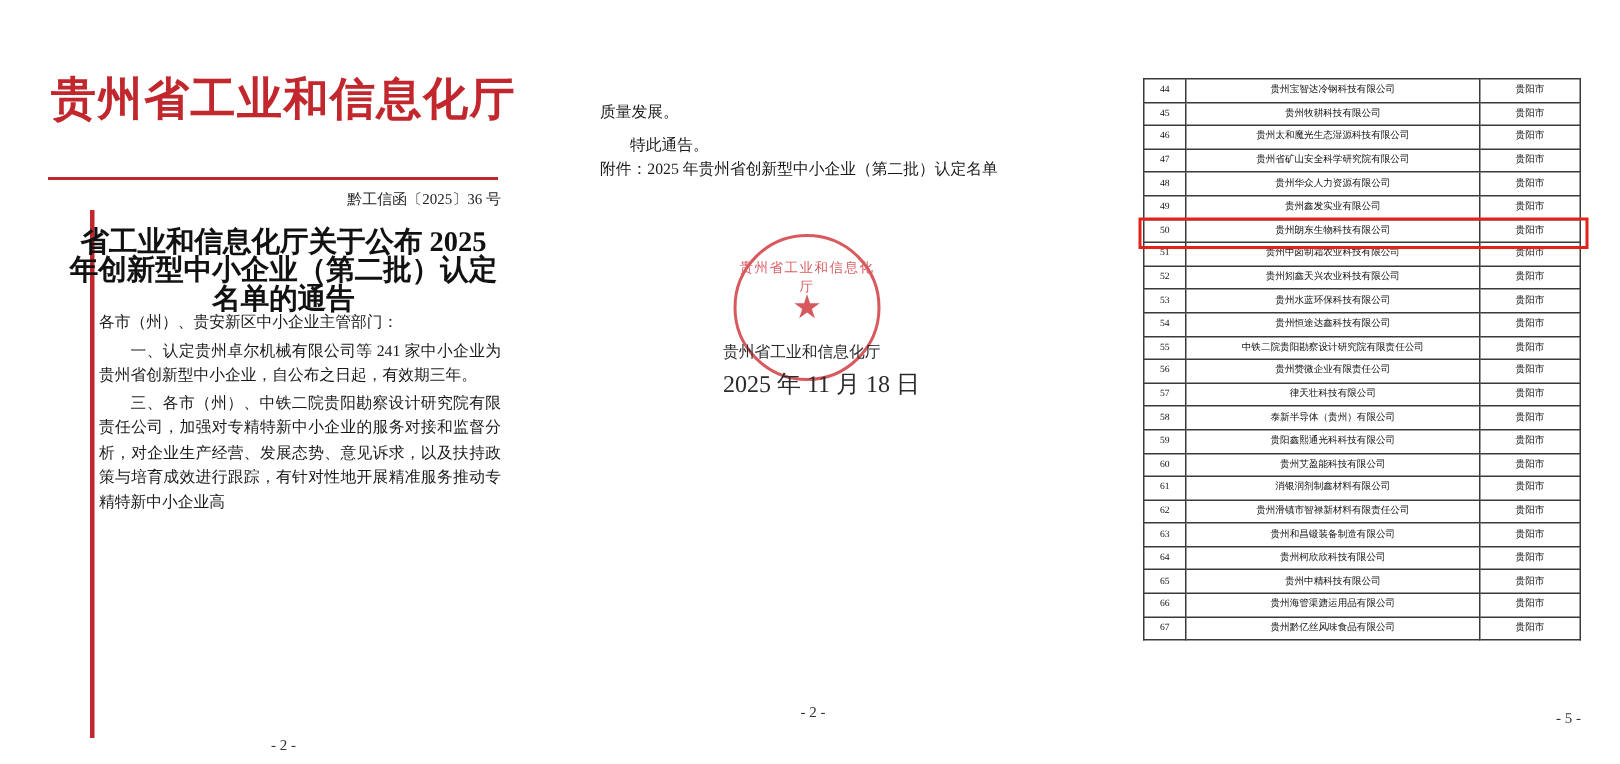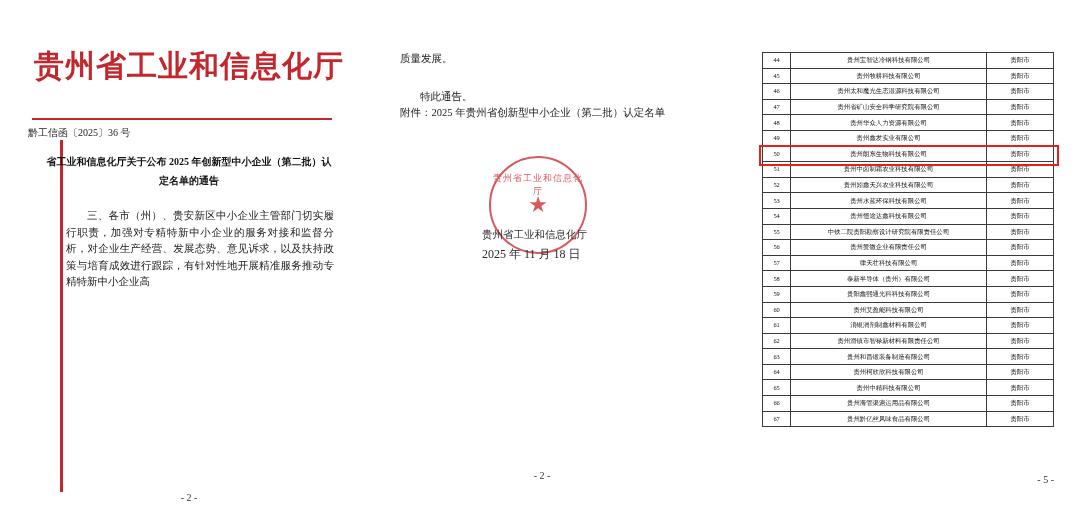--- a/index.html
+++ b/index.html
@@ -25,41 +25,42 @@
     text-align:center;
     color:#c1272d;
     font-family:"DejaVu Serif",serif;
     font-weight:bold;
     font-size:30px;
     letter-spacing:1px;
     white-space:nowrap;
   }
   .docnum{
     position:absolute;left:0;top:104px;width:306px;
+    text-align:right;
     font-size:10px;color:#222;
   }
   .doc-title{
     position:absolute;left:18px;top:130px;width:286px;
-    text-align:center;font-weight:bold;font-size:10px;line-height:19px;
+    text-align:center;font-weight:bold;font-size:19px;line-height:19px;
     color:#111;
   }
   .doc-body{
     position:absolute;left:38px;top:186px;width:268px;
     font-size:10.5px;line-height:16.5px;color:#1a1a1a;text-align:justify;
   }
   .doc-body p{margin:0 0 2px 0;text-indent:21px;}
   .doc-body p.noindent{text-indent:0;}
   .pagenum1{
     position:absolute;left:0;top:470px;width:322px;text-align:center;
     font-size:10px;color:#333;
   }
 
   
   .doc2{position:absolute;left:382px;top:46px;width:320px;height:450px;}
-  .doc2 .l1{position:absolute;left:18px;top:6px;font-size:10.5px;color:#1a1a1a;}
+  .doc2 .l1{position:absolute;left:18px;top:22px;font-size:10.5px;color:#1a1a1a;}
   .doc2 .l2{position:absolute;left:38px;top:44px;font-size:10.5px;color:#1a1a1a;text-align:right;}
   .doc2 .l3{position:absolute;left:18px;top:60px;font-size:10.5px;color:#1a1a1a;}
   .seal{
     position:absolute;left:107px;top:110px;width:94px;height:94px;
     border:2.5px solid #d0353a;border-radius:50%;
     opacity:.82;
   }
   .seal .star{
     position:absolute;left:50%;top:50%;transform:translate(-50%,-50%);
     color:#d0353a;font-size:22px;line-height:22px;
@@ -67,21 +68,21 @@
   .seal .sealtext{
     position:absolute;left:0;top:14px;width:94px;text-align:center;
     color:#d0353a;font-size:9px;letter-spacing:1px;
   }
   .signer{
     position:absolute;left:100px;top:182px;width:190px;
     font-size:10.5px;color:#2b2b2b;
   }
   .signdate{
     position:absolute;left:100px;top:200px;width:190px;
-    font-size:12px;color:#2b2b2b;
+    font-size:16px;color:#2b2b2b;
   }
   .pagenum2{
     position:absolute;left:0;top:424px;width:320px;text-align:center;
     font-size:10px;color:#333;
   }
 
   
   .doc3{position:absolute;left:762px;top:52px;width:292px;}
   table.list{
     border-collapse:collapse;width:292px;
@@ -118,21 +119,23 @@
 
 <div class="page">
 
   <div class="doc1">
     <div class="letterhead">贵州省工业和信息化厅</div>
     <div class="redline-top"></div>
     <div class="redbar-left"></div>
     <div class="docnum">黔工信函〔2025〕36 号</div>
     <div class="doc-title">省工业和信息化厅关于公布 2025 年创新型中小企业（第二批）认定名单的通告</div>
     <div class="doc-body">
-      <p>三、各市（州）、贵安新区中小企业主管部门切实履行职责，加强对专精特新中小企业的服务对接和监督分析，对企业生产经营、发展态势、意见诉求，以及扶持政策与培育成效进行跟踪，有针对性地开展精准服务推动专精特新中小企业高</p>
+      <p class="noindent">各市（州）、贵安新区中小企业主管部门：</p>
+      <p>一、认定贵州卓尔机械有限公司等 241 家中小企业为贵州省创新型中小企业，自公布之日起，有效期三年。</p>
+      <p>三、各市（州）、中铁二院贵阳勘察设计研究院有限责任公司，加强对专精特新中小企业的服务对接和监督分析，对企业生产经营、发展态势、意见诉求，以及扶持政策与培育成效进行跟踪，有针对性地开展精准服务推动专精特新中小企业高</p>
     </div>
     <div class="pagenum1">- 2 -</div>
   </div>
 
   <div class="doc2">
     <div class="l1">质量发展。</div>
     <div class="l2">特此通告。</div>
     <div class="l3">附件：2025 年贵州省创新型中小企业（第二批）认定名单</div>
     <div class="seal">
       <div class="sealtext">贵州省工业和信息化厅</div>

